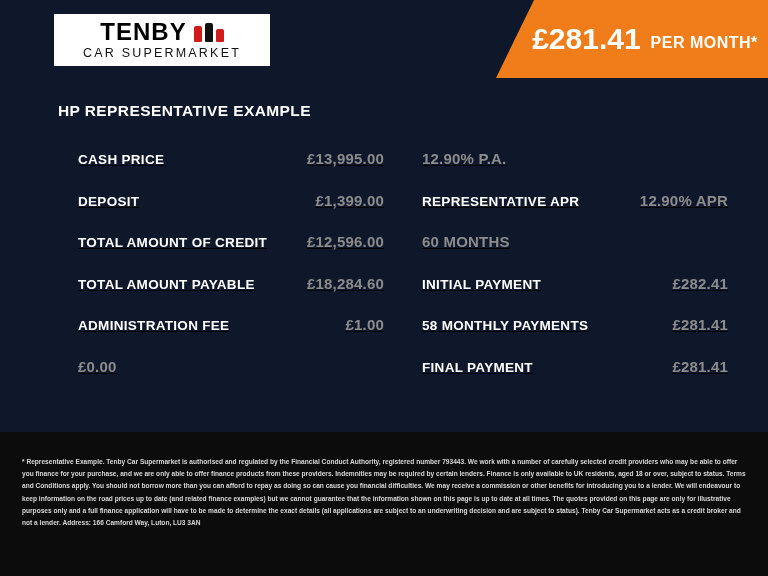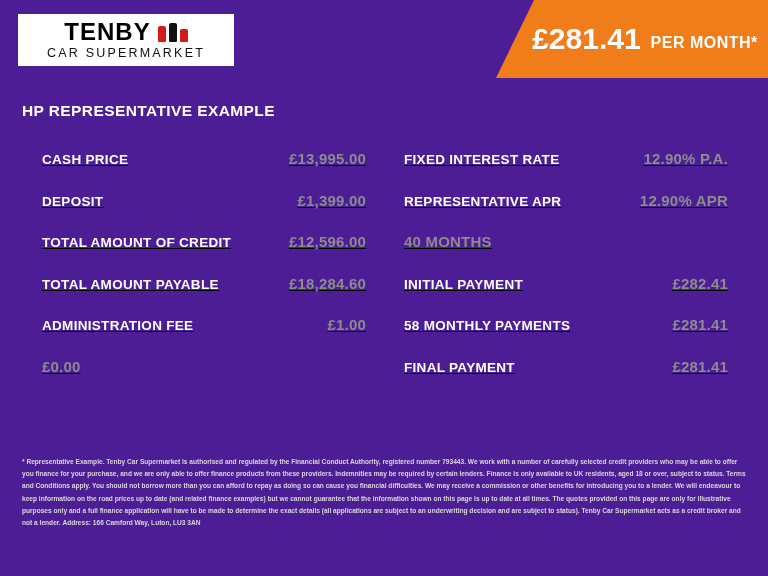--- a/index.html
+++ b/index.html
@@ -4,22 +4,23 @@
 <style>
   * { box-sizing: border-box; margin: 0; padding: 0; }
   html, body {
     width: 768px; height: 576px;
     background: #0c0c0c;
     font-family: "Liberation Sans", sans-serif;
     overflow: hidden;
   }
   .page {
     position: relative;
-    width: 768px; height: 576px;
-    background: #4c1d95;
+    width: 768px; height: 432px;
+    background: #0f172a;
+    padding-left: 36px;
   }
 
   
   .header {
     position: relative;
     height: 78px;
     width: 100%;
   }
   .logo-box {
     position: absolute;
@@ -203,29 +204,28 @@
         <span class="label">ADMINISTRATION FEE</span>
         <span class="value">£1.00</span>
       </div>
       <div class="row">
         <span class="value">£0.00</span>
       </div>
     </div>
 
     <div class="col">
       <div class="row">
-        <span class="label">FIXED INTEREST RATE</span>
         <span class="value">12.90% P.A.</span>
       </div>
       <div class="row">
         <span class="label">REPRESENTATIVE APR</span>
         <span class="value">12.90% APR</span>
       </div>
       <div class="row">
-        <span class="value">40 MONTHS</span>
+        <span class="value">60 MONTHS</span>
       </div>
       <div class="row">
         <span class="label">INITIAL PAYMENT</span>
         <span class="value">£282.41</span>
       </div>
       <div class="row">
         <span class="label">58 MONTHLY PAYMENTS</span>
         <span class="value">£281.41</span>
       </div>
       <div class="row">

